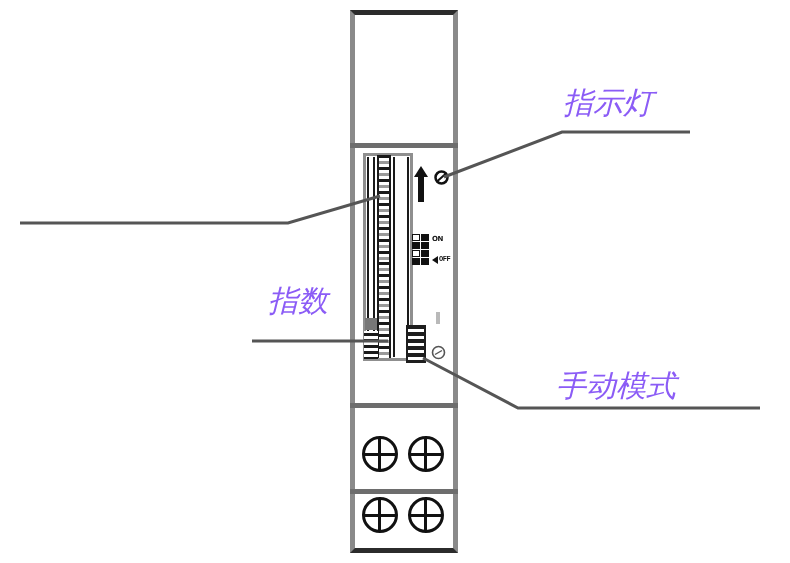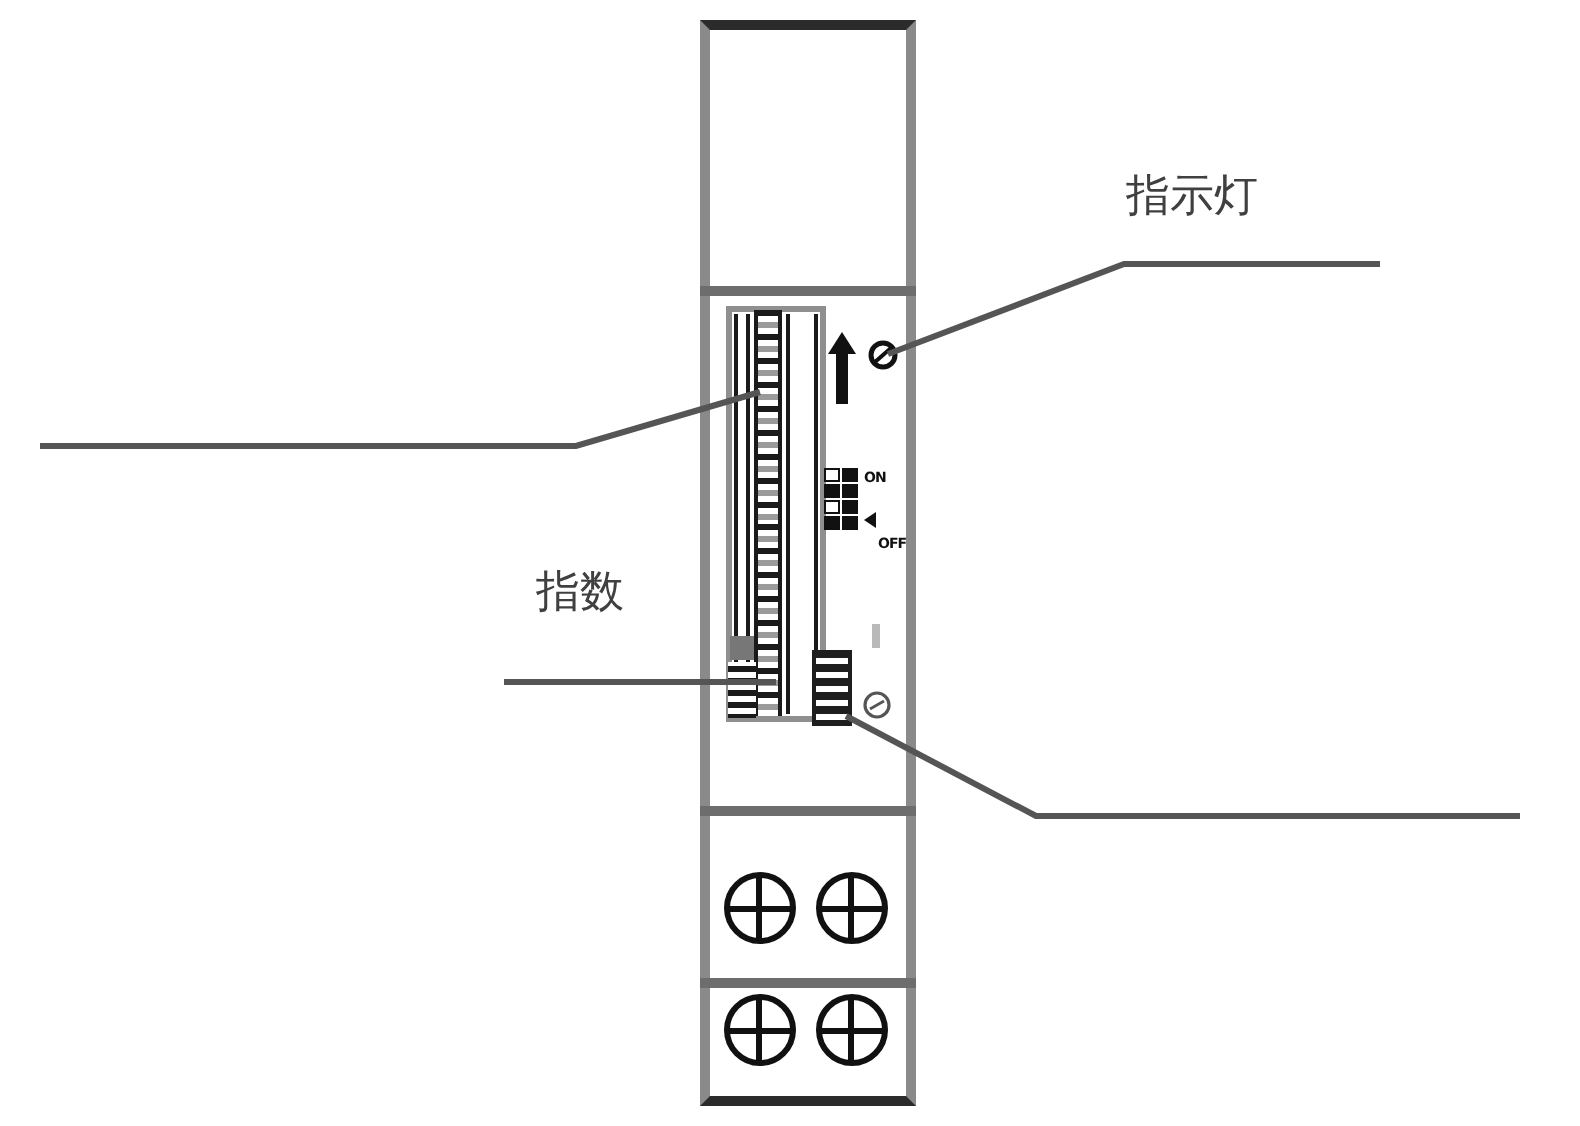--- a/index.html
+++ b/index.html
@@ -240,24 +240,25 @@
   
   #leaders {
     left: 0; top: 0;
     width: 790px; height: 563px;
     pointer-events: none;
   }
 
   
   .callout {
     position: absolute;
-    font-size: 22px;
-    color: #404040;
+    font-size: 30px;
+    color: #8b5cf6;
     white-space: nowrap;
     font-family: "DejaVu Sans", "Liberation Sans", sans-serif;
+    font-style: italic;
   }
   #label-dial     { left: 82px;  top: 182px; }
   #label-indicator{ left: 563px; top: 83px;  }
   #label-index    { left: 268px; top: 281px; }
   #label-manual   { left: 556px; top: 366px; }
 </style>
 </head>
 <body>
 
 <div id="stage">
@@ -348,35 +349,36 @@
     <div class="sw-cell sw-white" style="left:0px;  top:0px;"></div>
     <div class="sw-cell sw-black" style="left:9px;  top:0px;"></div>
     <div class="sw-cell sw-black" style="left:0px;  top:8px;"></div>
     <div class="sw-cell sw-black" style="left:9px;  top:8px;"></div>
     <div class="sw-cell sw-white" style="left:0px;  top:16px;"></div>
     <div class="sw-cell sw-black" style="left:9px;  top:16px;"></div>
     <div class="sw-cell sw-black" style="left:0px;  top:24px;"></div>
     <div class="sw-cell sw-black" style="left:9px;  top:24px;"></div>
     <div id="sw-tri"></div>
     <span class="sw-label" style="left:20px; top:2px;">ON</span>
-    <span class="sw-label" style="left:27px; top:35px;">OFF</span>
+    <span class="sw-label" style="left:27px; top:22px;font-family:Liberation Mono, monospace;">OFF</span>
   </div>
 
   <div class="abs screw" id="screw-tl"></div>
   <div class="abs screw" id="screw-tr"></div>
   <div class="abs screw" id="screw-bl"></div>
   <div class="abs screw" id="screw-br"></div>
 
   <svg class="abs" id="leaders" viewBox="0 0 790 563">
 
     <path d="M20 223 L288 223 L380 196" stroke="#555555" stroke-width="3" fill="none"></path>
 
     <path d="M444 177 L562 132 L690 132" stroke="#555555" stroke-width="3" fill="none"></path>
 
     <path d="M252 341 L388 341" stroke="#555555" stroke-width="3" fill="none"></path>
 
     <path d="M423 358 L518 408 L760 408" stroke="#555555" stroke-width="3" fill="none"></path>
   </svg>
 
   <div class="callout" id="label-indicator">指示灯</div>
   <div class="callout" id="label-index">指数</div>
+  <div class="callout" id="label-manual">手动模式</div>
 
 </div>
 
 </body></html>

